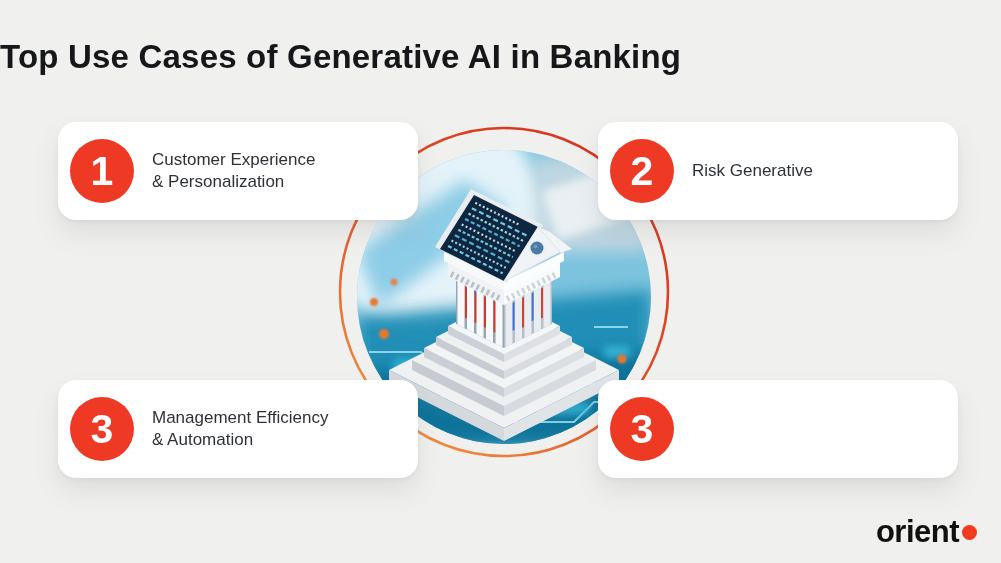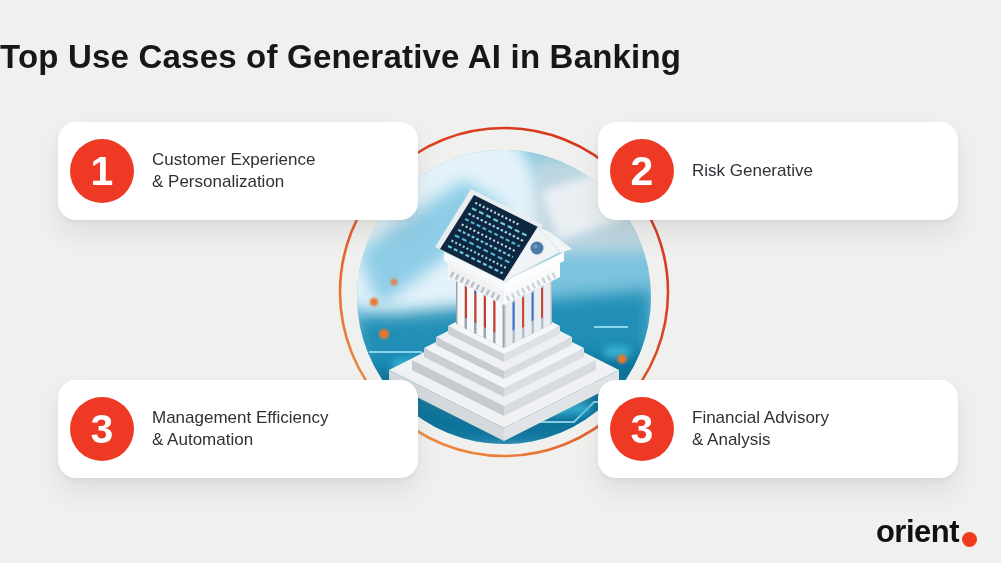--- a/index.html
+++ b/index.html
@@ -12,21 +12,21 @@
         box-shadow:0 14px 24px rgba(110,110,110,.13),0 2px 5px rgba(0,0,0,.05);}
   .card.tl{left:58px;top:122px}
   .card.tr{left:598px;top:122px}
   .card.bl{left:58px;top:380px}
   .card.br{left:598px;top:380px}
   .badge{position:absolute;left:12px;top:17px;width:64px;height:64px;border-radius:50%;
          background:#ee3a25;color:#ffffff;display:flex;align-items:center;justify-content:center;
          font-size:41px;font-weight:700;line-height:1;}
   .card-text{position:absolute;left:94px;top:50%;transform:translateY(-50%);
              font-size:17px;font-weight:400;color:#2e3237;line-height:22px;}
-  .logo{position:absolute;right:24px;bottom:16px;display:flex;align-items:flex-end;}
+  .logo{position:absolute;right:24px;bottom:16px;display:flex;align-items:center;}
   .logo-word{font-size:31px;font-weight:700;color:#101010;letter-spacing:-.5px;line-height:30px;}
   .logo-dot{width:15px;height:15px;border-radius:50%;background:#f23a1d;margin-left:3px;margin-top:1px;}
 </style>
 </head>
 <body>
 
 <div class="canvas">
 
   <h1 class="title">Top Use Cases of Generative AI in Banking</h1>
 
@@ -178,24 +178,20 @@
   <div class="card bl">
     <div class="badge">3</div>
     <div class="card-text">
       <span>Management Efficiency</span><br>
       <span>&amp; Automation</span>
     </div>
   </div>
 
   <div class="card br">
     <div class="badge">3</div>
-    <div class="card-text">
-      <span>Financial Advisory</span><br>
-      <span>&amp; Analysis</span>
-    </div>
   </div>
 
   <div class="logo">
     <span class="logo-word">orient</span>
     <span class="logo-dot"></span>
   </div>
 
 </div>
 
 </body></html>

